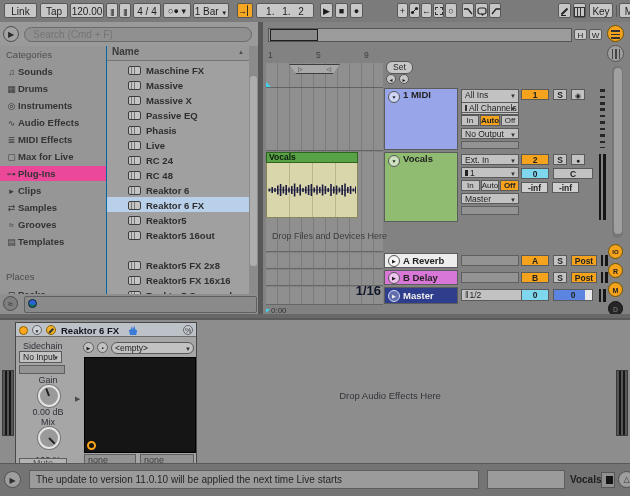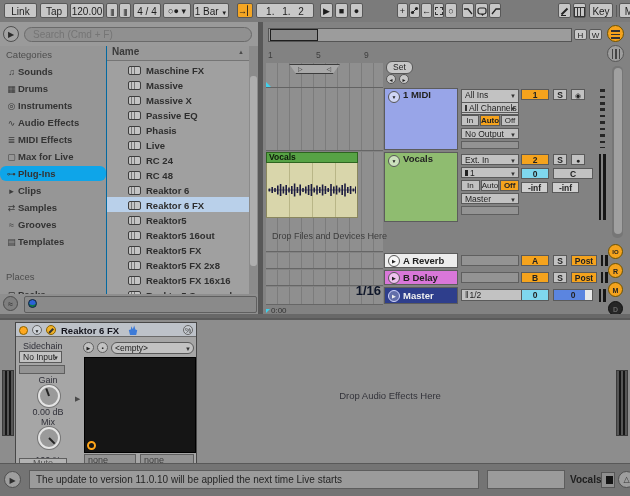--- a/index.html
+++ b/index.html
@@ -13,21 +13,21 @@
         border-radius:2px;text-align:center;font-size:10px;color:#1d1d1d;box-sizing:border-box;}
   .tbtn.orange{background:#f5a623;}
   .glyph{font-size:9px;line-height:14px;display:block;}
   
   #browser{position:absolute;left:0;top:22px;width:258px;height:292px;background:#9a9a9a;}
   #searchbox{position:absolute;left:24px;top:5px;width:228px;height:15px;background:#909090;border:1px solid #6a6a6a;
              border-radius:8px;color:#5e5e5e;font-size:10px;padding:0 8px;box-sizing:border-box;font-family:inherit;}
   .cat-row{position:absolute;left:0;width:106px;height:15px;line-height:15px;white-space:nowrap;overflow:hidden;}
   .cat-row .cic{display:inline-block;width:13px;margin-left:5px;font-size:9px;color:#3a3a3a;text-align:center;}
   .cat-row .clb{font-weight:bold;color:#333;font-size:9.5px;}
-  .cat-row.sel{background:#0ea5e9;border-radius:6px;}
+  .cat-row.sel{background:#ec4899;}
   .list-row{position:absolute;left:0;width:142px;height:15px;line-height:15px;white-space:nowrap;overflow:hidden;}
   .list-row.sel{background:#b9d0ea;}
   .plug{display:inline-block;width:11px;height:7px;margin:0 5px 0 21px;border:1px solid #3d3d3d;border-radius:2px;
         background:linear-gradient(90deg,#c4c4c4 0 2px,#777 2px 3px,#c4c4c4 3px 5px,#777 5px 6px,#c4c4c4 6px);vertical-align:middle;}
   .ilb{font-weight:bold;color:#2e2e2e;font-size:9.5px;vertical-align:middle;}
   
   #arr{position:absolute;left:263px;top:22px;width:367px;height:292px;background:#828282;}
   .lane{background:repeating-linear-gradient(90deg,#8f8f8f 0 11px,#7c7c7c 11px 12px);}
   .thead{position:absolute;left:121px;width:74px;box-sizing:border-box;border:1px solid #5c5c5c;
          font-weight:bold;font-size:9.5px;white-space:nowrap;overflow:hidden;}
@@ -167,21 +167,20 @@
       <div class="list-row" style="top:46px;"><span class="plug"></span><span class="ilb">Massive X</span></div>
       <div class="list-row" style="top:61px;"><span class="plug"></span><span class="ilb">Passive EQ</span></div>
       <div class="list-row" style="top:76px;"><span class="plug"></span><span class="ilb">Phasis</span></div>
       <div class="list-row" style="top:91px;"><span class="plug"></span><span class="ilb">Live</span></div>
       <div class="list-row" style="top:106px;"><span class="plug"></span><span class="ilb">RC 24</span></div>
       <div class="list-row" style="top:121px;"><span class="plug"></span><span class="ilb">RC 48</span></div>
       <div class="list-row" style="top:136px;"><span class="plug"></span><span class="ilb">Reaktor 6</span></div>
       <div class="list-row sel" style="top:151px;"><span class="plug"></span><span class="ilb">Reaktor 6 FX</span></div>
       <div class="list-row" style="top:166px;"><span class="plug"></span><span class="ilb">Reaktor5</span></div>
       <div class="list-row" style="top:181px;"><span class="plug"></span><span class="ilb">Reaktor5 16out</span></div>
-      <div class="list-row" style="top:196px;"><span class="plug"></span><span class="ilb">Reaktor5 FX</span></div>
       <div class="list-row" style="top:211px;"><span class="plug"></span><span class="ilb">Reaktor5 FX 2x8</span></div>
       <div class="list-row" style="top:226px;"><span class="plug"></span><span class="ilb">Reaktor5 FX 16x16</span></div>
       <div class="list-row" style="top:241px;"><span class="plug"></span><span class="ilb">Reaktor5 Surround</span></div>
     </div>
     <div class="abs" style="left:249px;top:24px;width:9px;height:272px;background:#8b8b8b;">
       <div class="abs" style="left:1px;top:30px;width:7px;height:190px;background:#aeaeae;border-radius:3px;"></div>
     </div>
 
     <div class="abs" style="left:0;top:272px;width:258px;height:20px;background:#8e8e8e;">
       <div class="circ" style="left:3px;top:2px;width:15px;height:15px;background:#7f7f7f;border:1px solid #4c4c4c;color:#2a2a2a;font-size:9px;line-height:15px;">≈</div>

